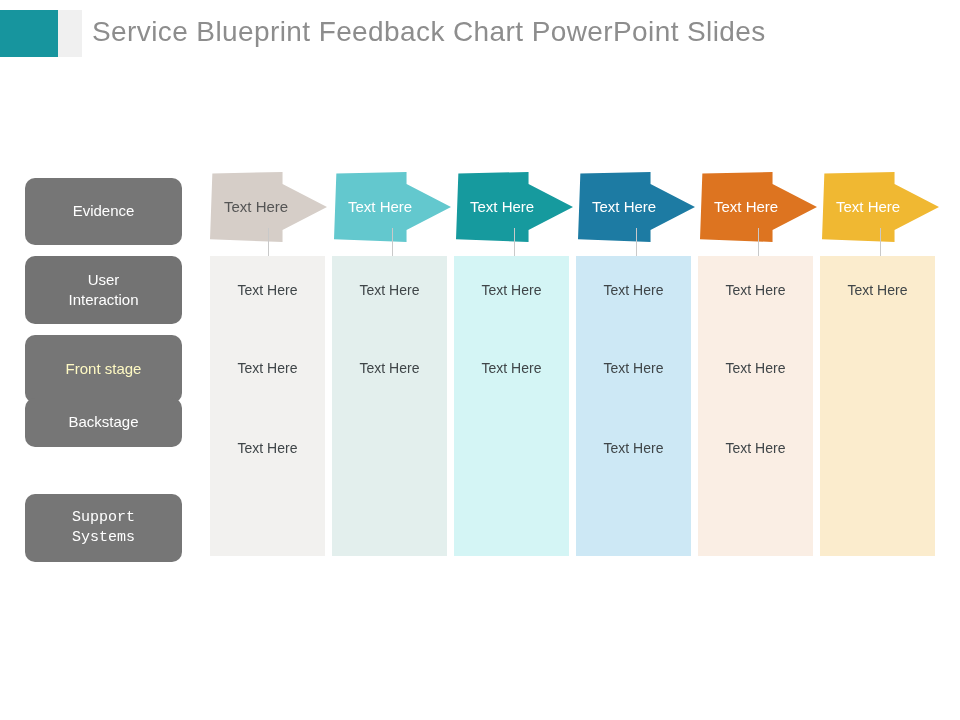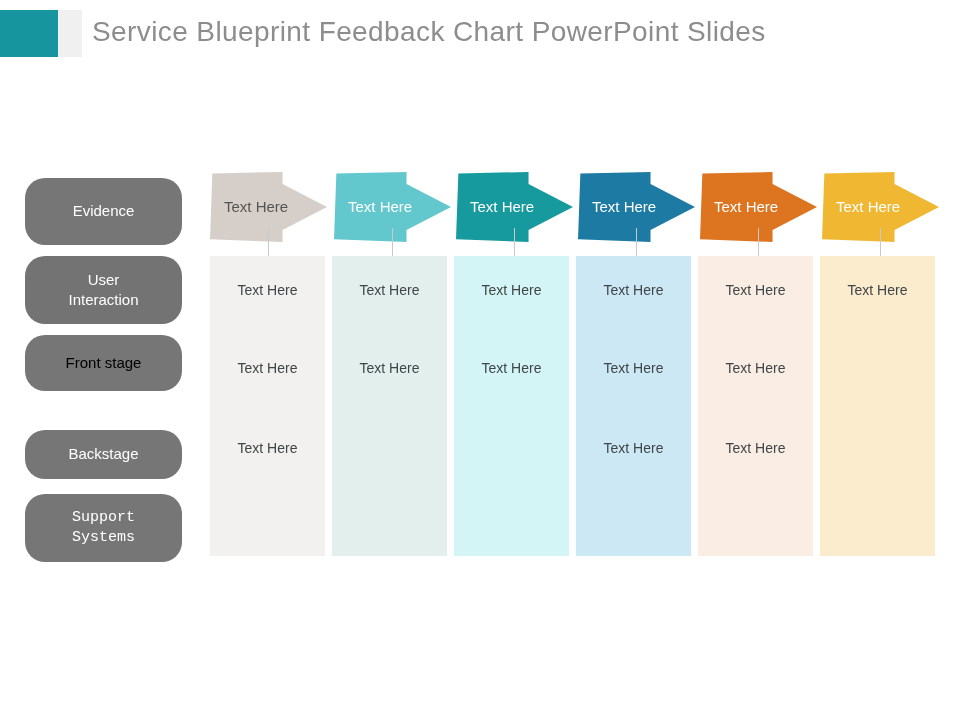--- a/index.html
+++ b/index.html
@@ -14,21 +14,21 @@
   .hdr-teal{position:absolute;left:0;top:10px;width:58px;height:47px;background:#17959e;}
   .hdr-gray{position:absolute;left:58px;top:10px;width:24px;height:47px;background:#f0f0f0;}
   .hdr-title{
     position:absolute;left:92px;top:16px;
     font-size:28px;color:#8d8d8d;letter-spacing:.4px;white-space:nowrap;
   }
 
   
   .side-box{
     position:absolute;left:25px;width:157px;
-    background:#767676;border-radius:20px;
+    background:#767676;border-radius:10px;
     display:flex;align-items:center;justify-content:center;
     color:#ffffff;font-size:15px;text-align:center;line-height:1.35;
   }
 
   
   .arrow{
     position:absolute;top:172px;width:117px;height:70px;
     -webkit-clip-path:polygon(2% 2%,62% 0%,62% 17%,100% 50%,62% 83%,62% 100%,0% 96%);
     clip-path:polygon(2% 2%,62% 0%,62% 17%,100% 50%,62% 83%,62% 100%,0% 96%);
     display:flex;align-items:center;
@@ -59,24 +59,24 @@
   <div class="hdr-gray"></div>
   <div class="hdr-title">Service Blueprint Feedback Chart PowerPoint Slides</div>
 
   <div id="sidebar">
       <div class="side-box" style="top: 178px; height: 67px; background: rgb(118, 118, 118); color: rgb(255, 255, 255);">
         <span>Evidence</span>
       </div>
       <div class="side-box" style="top: 256px; height: 68px; background: #737373; color: rgb(255, 255, 255);">
         <span>User<br>Interaction</span>
       </div>
-      <div class="side-box" style="top: 335px; height: 56px; background: rgb(118, 118, 118); color: #000000;">
+      <div class="side-box" style="top: 335px; height: 68px; background: rgb(118, 118, 118); color: #fef9c3;">
         <span>Front stage</span>
       </div>
-      <div class="side-box" style="top: 430px; height: 49px; background: rgb(118, 118, 118); color: rgb(255, 255, 255);">
+      <div class="side-box" style="top: 398px; height: 49px; background: rgb(118, 118, 118); color: rgb(255, 255, 255);">
         <span>Backstage</span>
       </div>
       <div class="side-box" style="top: 494px; height: 68px; background: rgb(118, 118, 118); color: rgb(255, 255, 255); font-family: Liberation Mono, monospace;">
         <span>Support<br>Systems</span>
       </div>
     </div>
 
   <div id="arrows">
       <div class="arrow" style="left: 210px; background: rgb(214, 206, 200);">
         <span class="arrow-label" style="color: rgb(85, 85, 85);">Text Here</span>

